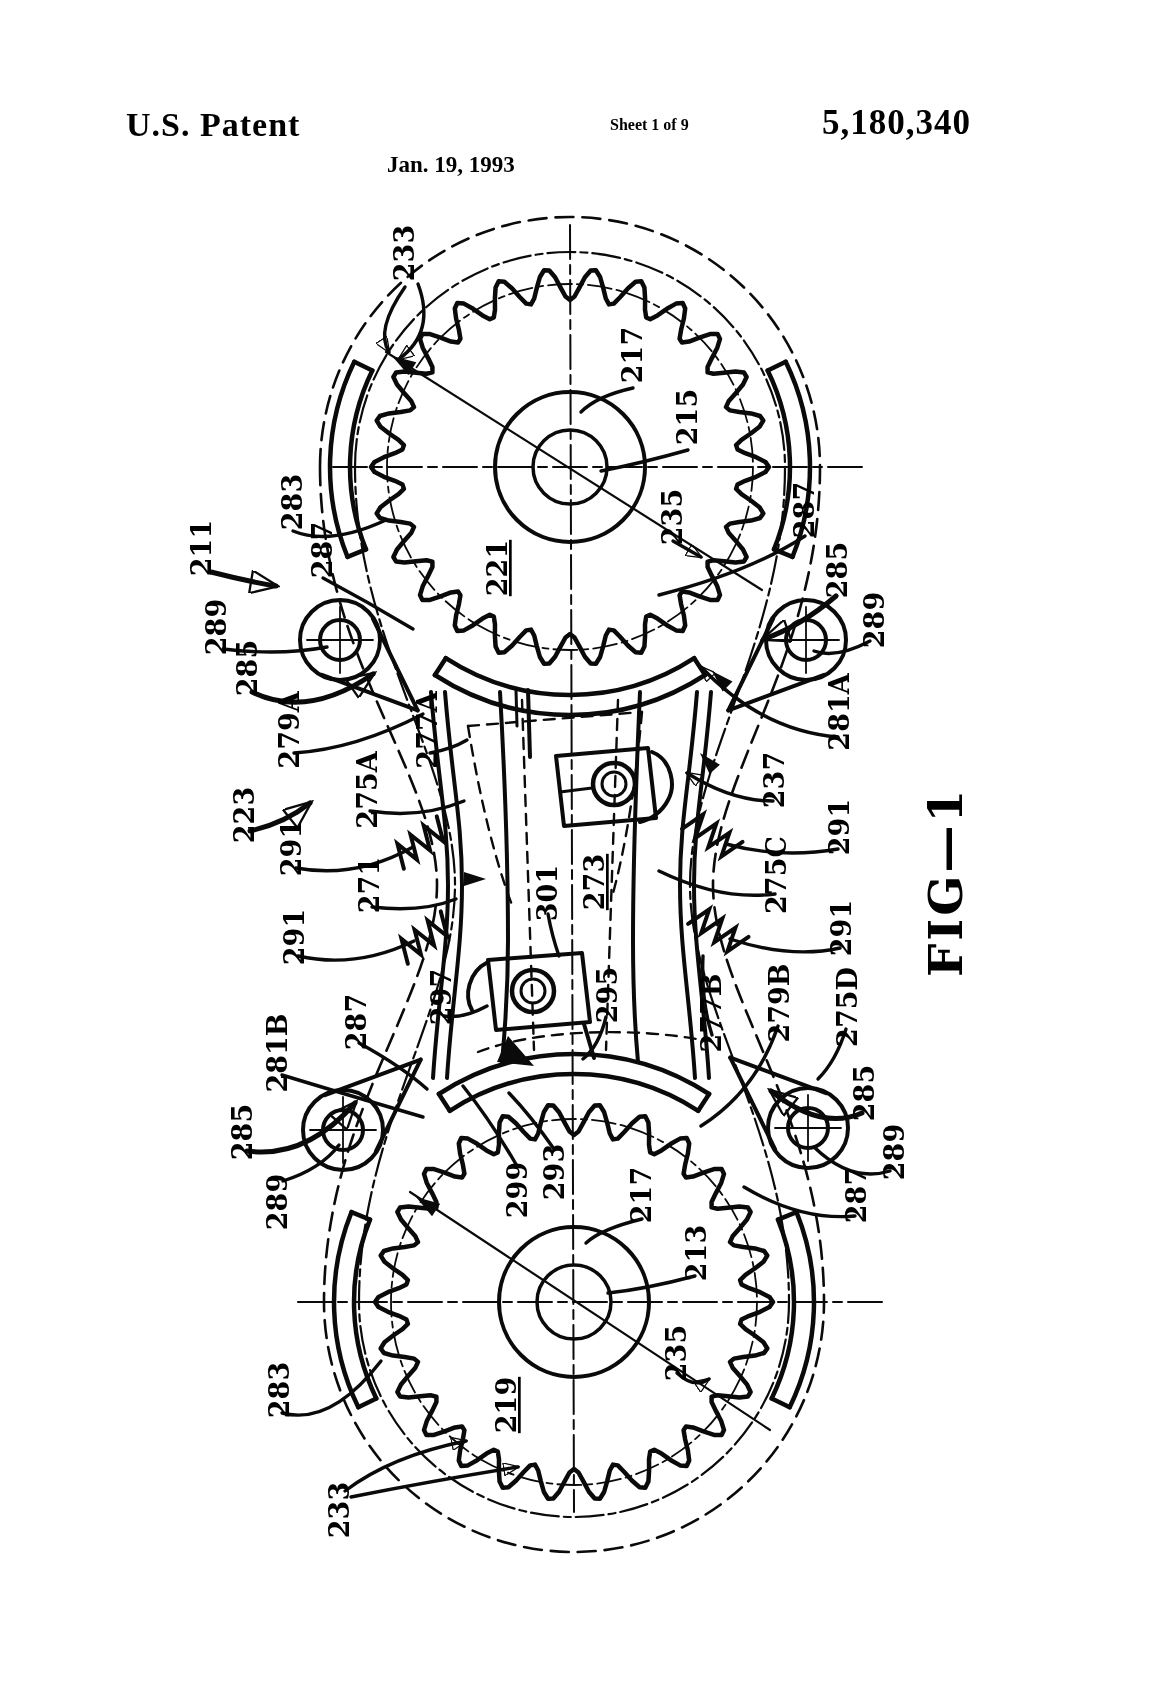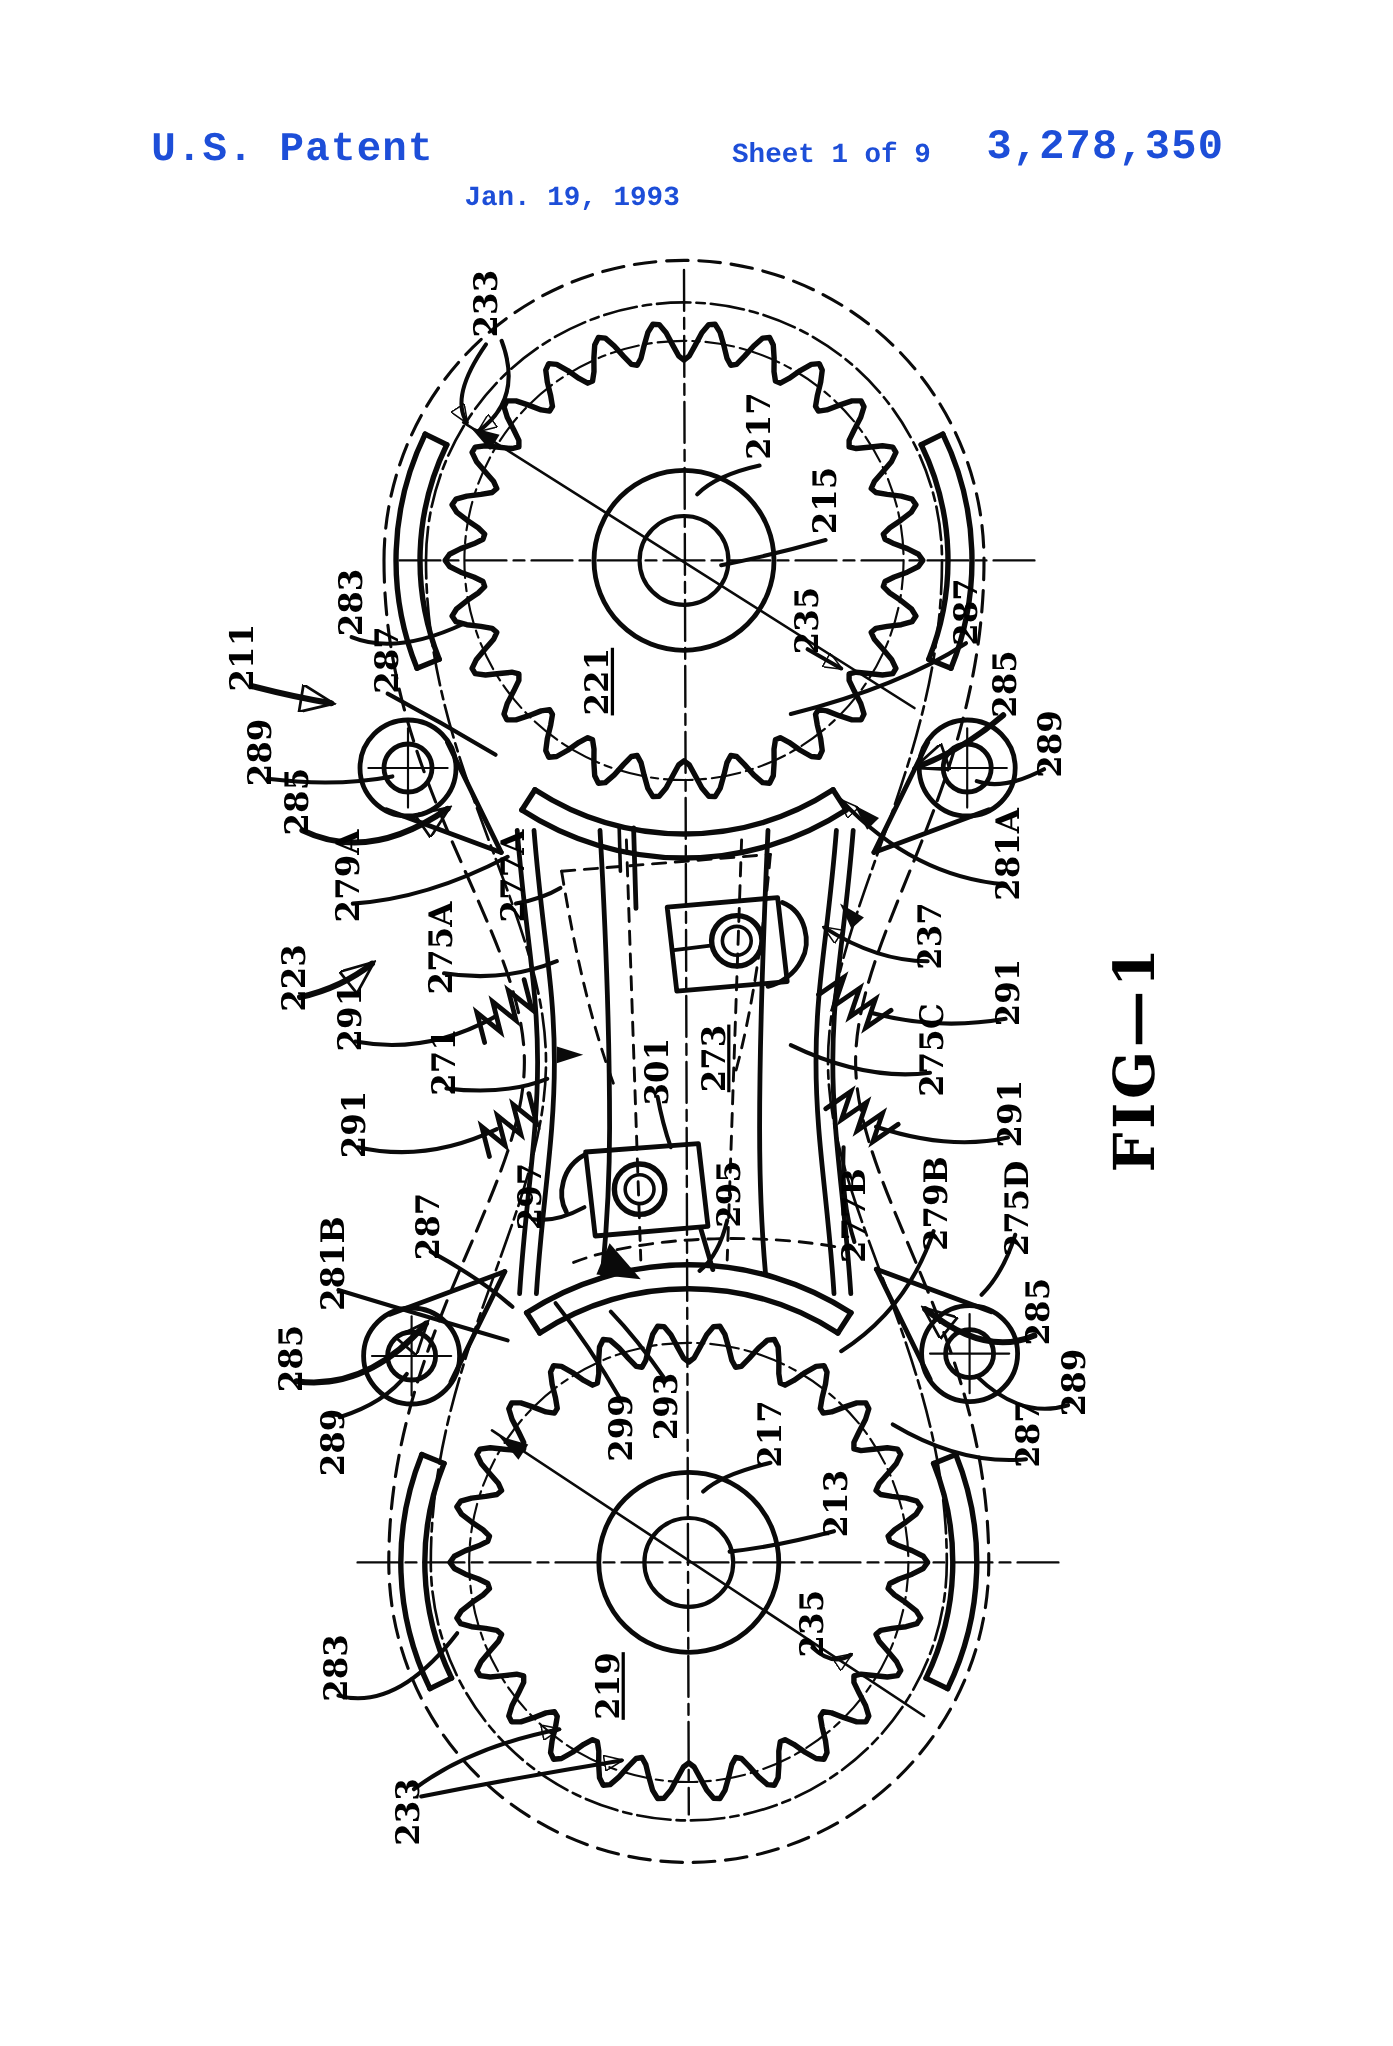--- a/index.html
+++ b/index.html
@@ -1,37 +1,37 @@
 <!DOCTYPE html>
 <html><head>
 <meta charset="utf-8">
 <style>
   html,body{margin:0;padding:0;background:#e8e8e8;}
   .page{position:relative;width:1161px;height:1705px;background:#ffffff;overflow:hidden;
         font-family:"Liberation Serif","DejaVu Serif",serif;}
-  .hdr{position:absolute;font-weight:bold;color:#1d4ed8;white-space:nowrap;font-family:Liberation Mono, monospace;}
+  .hdr{position:absolute;font-weight:bold;color:#000000;white-space:nowrap;}
   #h-title{left:126px;top:106px;font-size:34px;letter-spacing:1px;}
   #h-date{left:387px;top:116px;font-size:23px;margin-top:36px;}
-  #h-sheet{left:610px;top:116px;font-size:23px;}
+  #h-sheet{left:610px;top:116px;font-size:16px;}
   #h-num{left:822px;top:103px;font-size:35px;letter-spacing:1px;}
   #fig-svg{position:absolute;left:0;top:0;}
   #fig-svg path,#fig-svg circle,#fig-svg line,#fig-svg polyline{stroke:#0a0a0a;fill:none;stroke-linecap:round;}
   #fig-svg polygon{fill:#0a0a0a;stroke:none;}
   #fig-svg text{fill:#000;stroke:none;}
   .reflabel{font-family:"DejaVu Serif","Liberation Serif",serif;font-weight:bold;font-size:27px;}
   .caption{font-family:"DejaVu Serif","Liberation Serif",serif;font-weight:bold;font-size:47px;letter-spacing:3px;text-anchor:middle;}
 </style>
 </head>
 <body>
 
 <div class="page">
   <div class="hdr" id="h-title">U.S. Patent</div>
   <div class="hdr" id="h-date">Jan. 19, 1993</div>
   <div class="hdr" id="h-sheet">Sheet 1 of 9</div>
-  <div class="hdr" id="h-num">3,278,350</div>
+  <div class="hdr" id="h-num">5,180,340</div>
 
   <svg id="fig-svg" width="1161" height="1705" viewBox="0 0 1161 1705">
     <defs>
       <marker id="arr" viewBox="0 0 12 10" refX="11" refY="5" markerWidth="17" markerHeight="13" markerUnits="userSpaceOnUse" orient="auto">
         <path d="M0,0 L12,5 L0,10 Z" fill="#0a0a0a" stroke="none"></path>
       </marker>
       <marker id="arrbig" viewBox="0 0 12 10" refX="11" refY="5" markerWidth="32" markerHeight="23" markerUnits="userSpaceOnUse" orient="auto">
         <path d="M0,0 L12,5 L0,10 Z" fill="#0a0a0a" stroke="none"></path>
       </marker>
     </defs>

